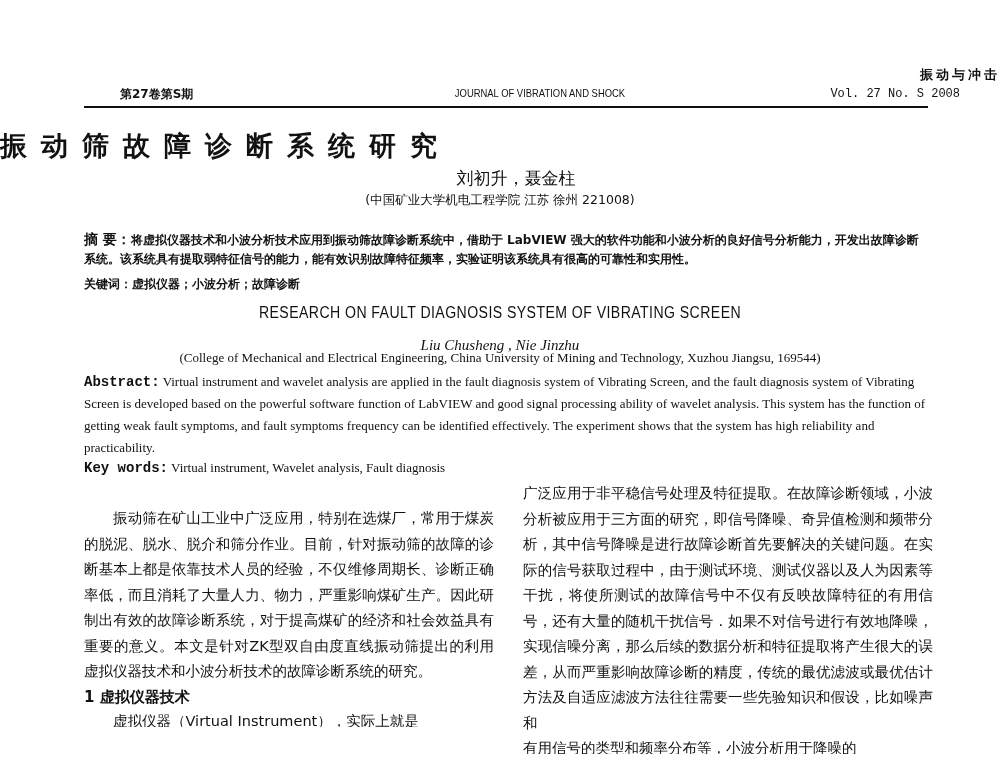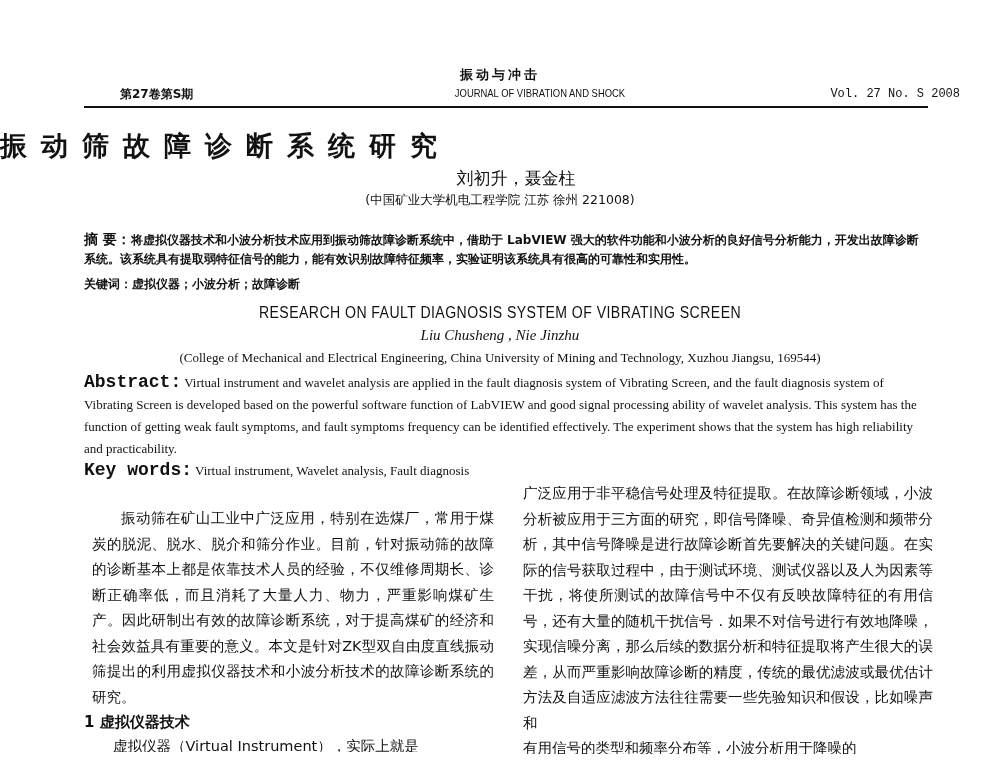--- a/index.html
+++ b/index.html
@@ -2,21 +2,21 @@
 <html><head>
   <meta charset="utf-8">
   <style>
     html, body { margin: 0; padding: 0; background: #ffffff; }
     body {
       width: 1000px; height: 760px; overflow: hidden; position: relative;
       color: #111; font-family: "DejaVu Serif", serif;
     }
     .page { position: absolute; left: 0; top: 0; width: 1000px; height: 760px; }
     .journal-cn {
-      position: absolute; top: 66px; left: 0; width: 1000px; text-align: center;
+      position: absolute; top: 66px; left: 0; width: 1000px; text-align: right;
       font-family: "DejaVu Sans", sans-serif; font-weight: bold; font-size: 13px; letter-spacing: 3px;
     }
     .header-row {
       position: absolute; top: 86px; left: 104px; width: 840px; height: 18px;
       font-family: "Liberation Mono", monospace; font-size: 12.5px; margin-left: 16px;
     }
     .header-row .left { position: absolute; left: 0; top: 0; font-family: "DejaVu Sans", sans-serif; font-weight: bold; font-size: 12px; }
     .header-row .center { position: absolute; left: 0; width: 840px; top: 1px; text-align: center; font-family: "Liberation Sans", sans-serif; font-size: 11.5px; transform: scaleX(0.82); }
     .header-row .right { position: absolute; right: 0; top: 1px; font-family: Liberation Mono, monospace; font-size: 12px; }
     .header-rule { position: absolute; top: 106px; left: 84px; width: 844px; height: 2px; background: #111; }
@@ -40,43 +40,43 @@
     .abstract-cn .label { font-size: 14px; font-weight: bold; }
     .keywords-cn {
       position: absolute; top: 276px; left: 84px; width: 846px;
       font-family: "DejaVu Sans", sans-serif; font-size: 12px; font-weight: bold;
     }
     .title-en {
       position: absolute; top: 304px; left: 0; width: 1000px; text-align: center;
       font-family: "Liberation Sans", sans-serif; font-size: 16px; transform: scaleX(0.88); letter-spacing: 0.5px;
     }
     .authors-en {
-      position: absolute; top: 327px; left: 0; width: 1000px; text-align: center;
+      position: absolute; top: 337px; left: 0; width: 1000px; text-align: center;
       font-family: "Liberation Serif", serif; font-style: italic; font-size: 15px;
     }
     .affil-en {
       position: absolute; top: 350px; left: 0; width: 1000px; text-align: center;
       font-family: "Liberation Serif", serif; font-size: 13px;
     }
     .abstract-en {
       position: absolute; top: 371px; left: 84px; width: 850px;
       font-family: "Liberation Serif", serif; font-size: 13px; line-height: 22px;
     }
-    .abstract-en .label, .keywords-en .label { font-family: "Liberation Mono", monospace; font-weight: bold; font-size: 18px; }
+    .abstract-en .label, .keywords-en .label { font-family: "Liberation Mono", monospace; font-weight: bold; font-size: 14px; }
     .keywords-en {
       position: absolute; top: 460px; left: 84px; width: 850px;
       font-family: "Liberation Serif", serif; font-size: 13px;
     }
     .col {
       position: absolute; font-family: "DejaVu Sans", sans-serif; font-size: 14.5px; line-height: 25.5px;
     }
     .col-left { top: 506px; left: 84px; width: 410px; }
     .col-right { top: 481px; left: 523px; width: 410px; }
     .col p { margin: 0; text-align: justify; }
-    .col-left p.para { text-indent: 2em; margin-left: 8px; }
+    .col-left p.para { text-indent: 2em; }
     .section-heading {
       font-family: "DejaVu Sans", sans-serif; font-weight: bold; font-size: 15px; line-height: 24px; margin: 0;
     }
     .next-line { text-indent: 2em; white-space: nowrap; overflow: hidden; height: 18px; }
     .cut { white-space: nowrap; overflow: hidden; height: 18px; }
   </style>
 </head>
 <body>
 
 <div class="page">

